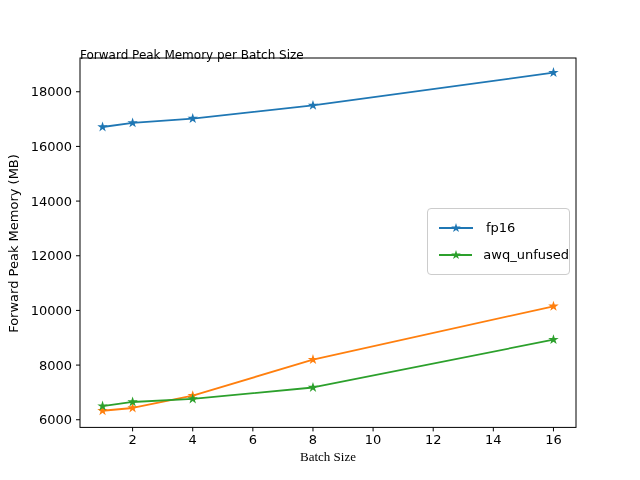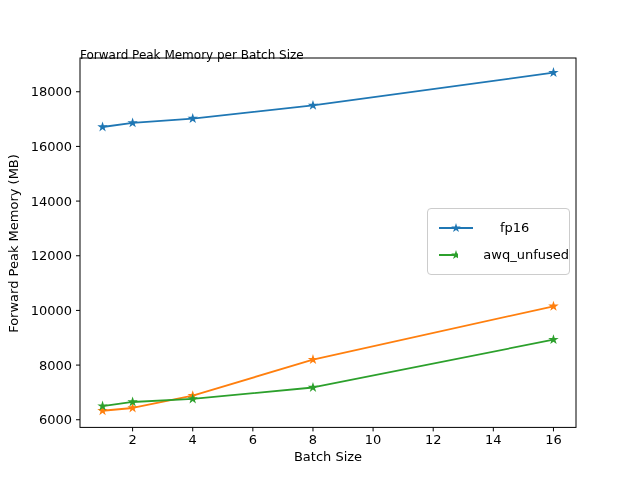--- a/index.html
+++ b/index.html
@@ -6,34 +6,34 @@
   #figure{
     position:relative;width:640px;height:480px;background:#ffffff;overflow:hidden;
     font-family:"DejaVu Sans","Liberation Sans",sans-serif;color:#000;
   }
   #chart-title{
     position:absolute;left:80px;top:29px;width:496px;text-align:left;
     font-size:12px;line-height:20px;color:#000;margin-top:16px;
   }
   #x-axis-label{
     position:absolute;left:80px;top:449px;width:496px;text-align:center;
-    font-size:13px;color:#000;
+    font-size:13px;color:#000;font-family:Liberation Serif, serif;
   }
   #y-axis-label{
     position:absolute;left:-107px;top:236px;width:240px;text-align:center;
     font-size:13px;color:#000;transform:rotate(-90deg);transform-origin:center;
   }
   #plot-svg{position:absolute;left:0;top:0;}
   #legend{
     position:absolute;left:427px;top:208px;width:143px;height:67px;
     border:1px solid #cccccc;border-radius:4px;background:rgba(255,255,255,0.85);
     display:flex;flex-direction:column;justify-content:space-evenly;box-sizing:border-box;
     padding:1px 0;
   }
-  .legend-row{display:flex;align-items:center;gap:25px;padding-left:9px;height:20px;}
+  .legend-row{display:flex;align-items:center;gap:11px;padding-left:9px;height:20px;}
   .legend-label{font-size:13px;line-height:14px;color:#000;}
 </style>
 </head>
 <body>
 
 <div id="figure">
   <svg id="plot-svg" width="640" height="480">
       <line x1="76" y1="419.74687384387715" x2="80" y2="419.74687384387715" stroke="#000000" stroke-width="1"></line>
       <text x="72" y="424.24687384387715" text-anchor="end" font-size="13px" font-family="&quot;DejaVu Sans&quot;,&quot;Liberation Sans&quot;,sans-serif" fill="#000000">6000</text>
       <line x1="76" y1="365.08168701442844" x2="80" y2="365.08168701442844" stroke="#000000" stroke-width="1"></line>

